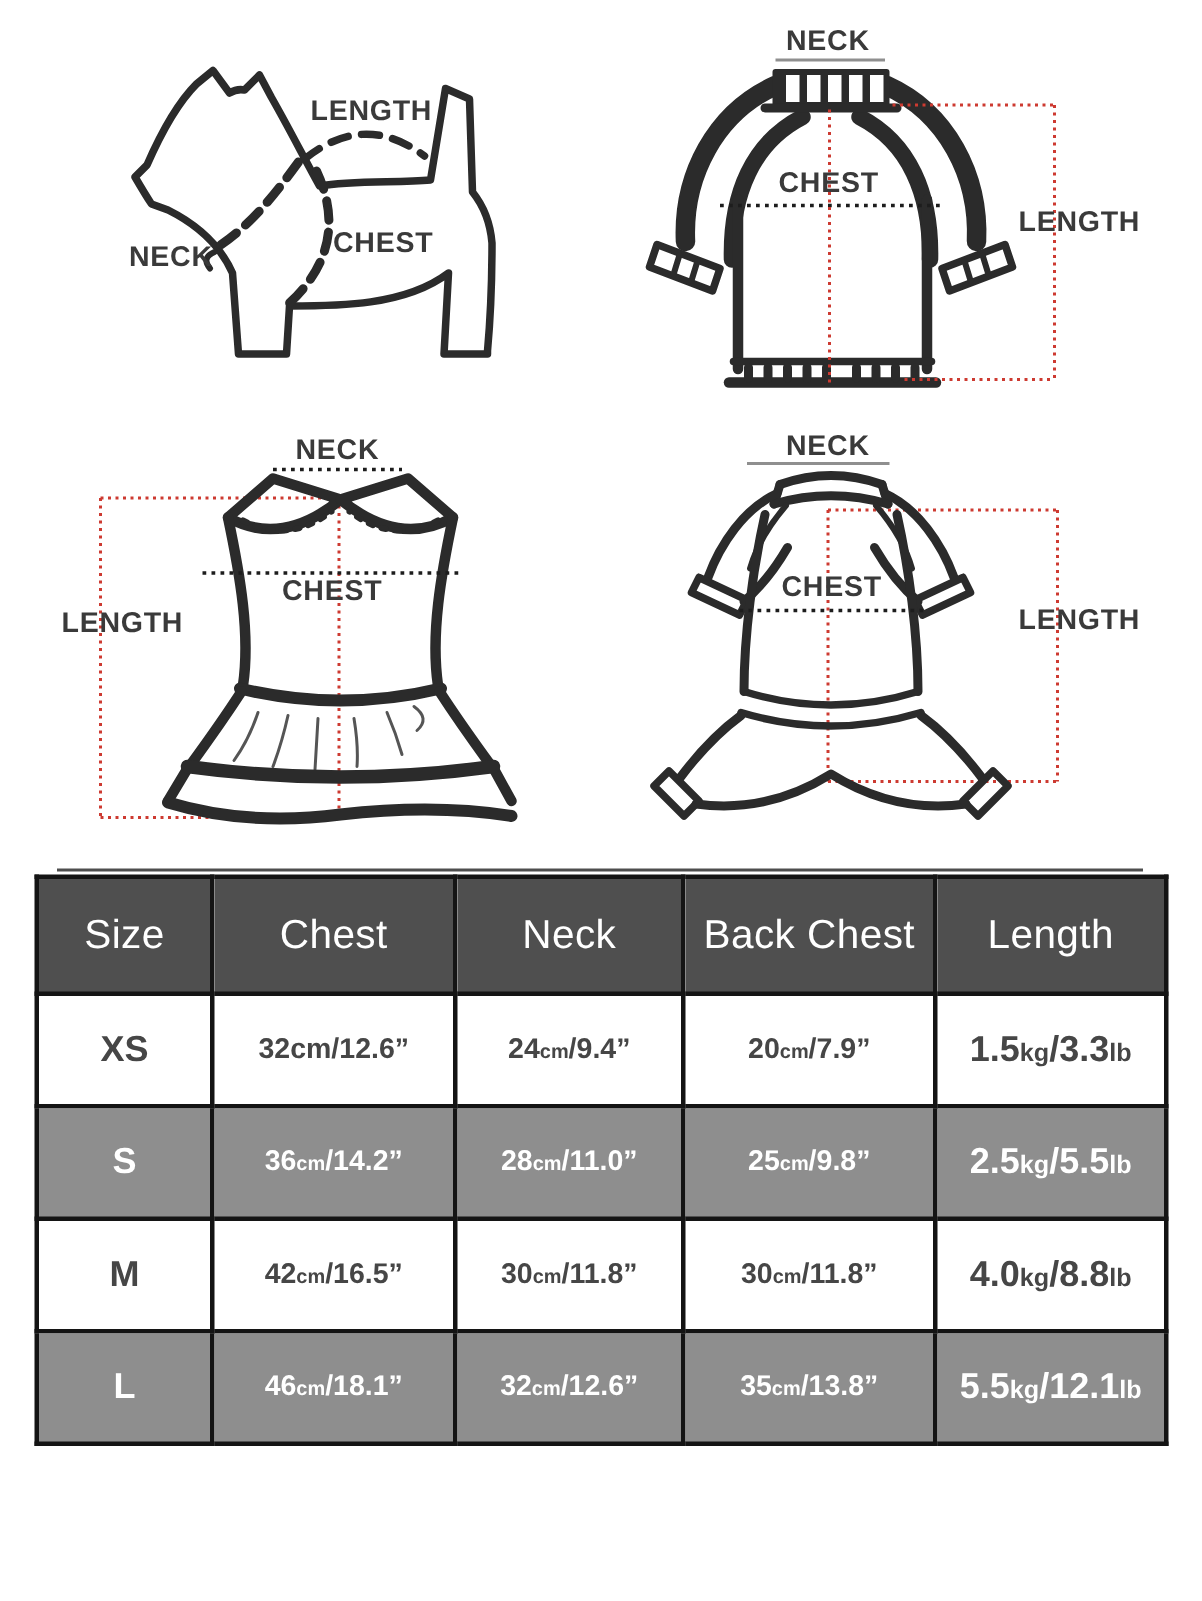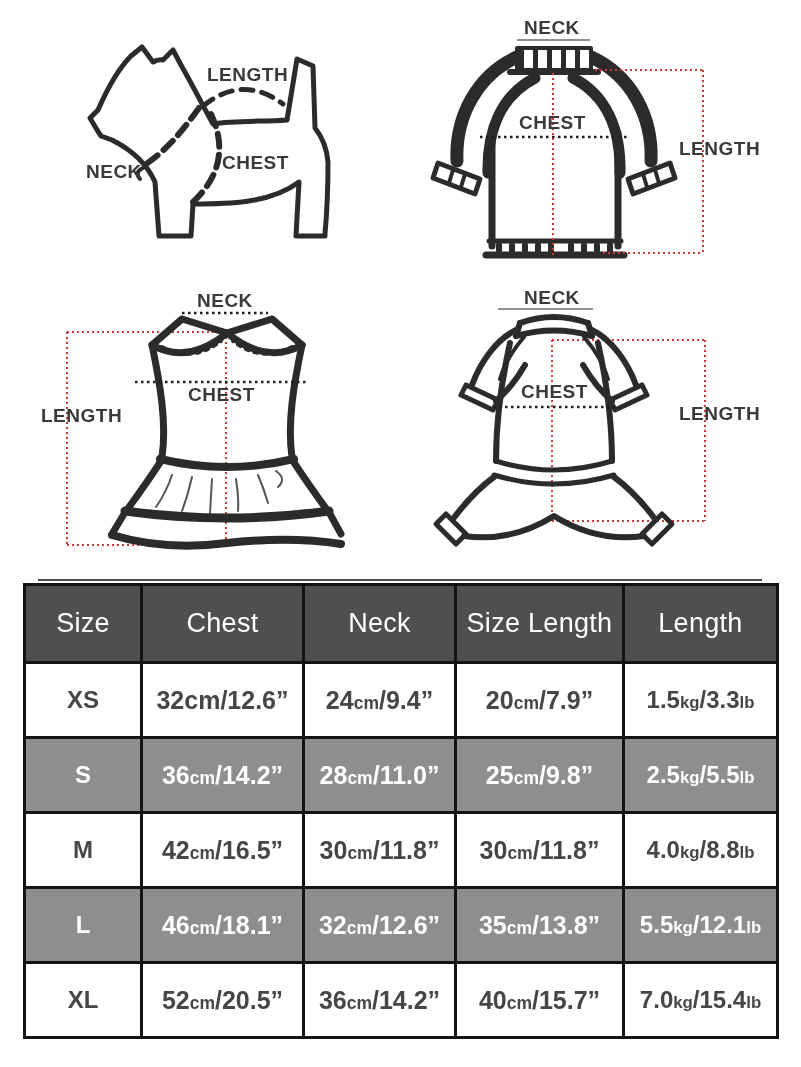--- a/index.html
+++ b/index.html
@@ -23,21 +23,21 @@
   .divider { position:absolute; left:38px; top:579px; width:724px; height:2px; background:#4e4e4e; }
 
   table.size-table { position:absolute; left:23px; top:583px; width:753px;
                      border-collapse:collapse; table-layout:fixed;
                      border:2px solid var(--table-border,#141414); }
   .size-table th, .size-table td { border:3px solid var(--table-border,#141414);
                      text-align:center; vertical-align:middle; overflow:hidden; }
   .size-table thead th { background:var(--header-bg,#4f4f4f); color:var(--header-text,#ffffff);
                      font-weight:normal; font-size:27px; height:78px; letter-spacing:.3px; }
   .size-table tbody td { background:var(--row-bg,#ffffff); color:var(--row-text,#464646);
-                     font-weight:bold; font-size:25px; height:75px; }
+                     font-weight:bold; font-size:19px; height:75px; }
   .size-table tbody tr.alt td { background:var(--row-alt-bg,#8e8e8e); color:var(--row-alt-text,#ffffff); }
   .size-table td.size-col { font-size:24px;text-align:center; }
   .size-table td.w-col { font-size:24px; }
   .unit { font-size:.70em;margin-top:48px; }
 </style>
 </head>
 <body>
 
 <div class="canvas">
 
@@ -198,21 +198,21 @@
         <col style="width:162px">
         <col style="width:152px">
         <col style="width:168px">
         <col style="width:154px">
     </colgroup>
     <thead>
       <tr>
         <th>Size</th>
         <th>Chest</th>
         <th>Neck</th>
-        <th>Size Length</th>
+        <th>Back Chest</th>
         <th>Length</th>
       </tr>
     </thead>
     <tbody>
       <tr>
         <td class="size-col">XS</td>
         <td>32cm/12.6”</td>
         <td>24<span class="unit">cm</span>/9.4”</td>
         <td>20<span class="unit">cm</span>/7.9”</td>
         <td class="w-col">1.5<span class="unit">kg</span>/3.3<span class="unit">lb</span></td>
@@ -231,23 +231,16 @@
         <td>30<span class="unit">cm</span>/11.8”</td>
         <td class="w-col">4.0<span class="unit">kg</span>/8.8<span class="unit">lb</span></td>
       </tr>
       <tr class="alt">
         <td class="size-col">L</td>
         <td>46<span class="unit">cm</span>/18.1”</td>
         <td>32<span class="unit">cm</span>/12.6”</td>
         <td>35<span class="unit">cm</span>/13.8”</td>
         <td class="w-col">5.5<span class="unit">kg</span>/12.1<span class="unit">lb</span></td>
       </tr>
-      <tr>
-        <td class="size-col">XL</td>
-        <td>52<span class="unit">cm</span>/20.5”</td>
-        <td>36<span class="unit">cm</span>/14.2”</td>
-        <td>40<span class="unit">cm</span>/15.7”</td>
-        <td class="w-col">7.0<span class="unit">kg</span>/15.4<span class="unit">lb</span></td>
-      </tr>
     </tbody>
   </table>
 
 </div>
 
 </body></html>

